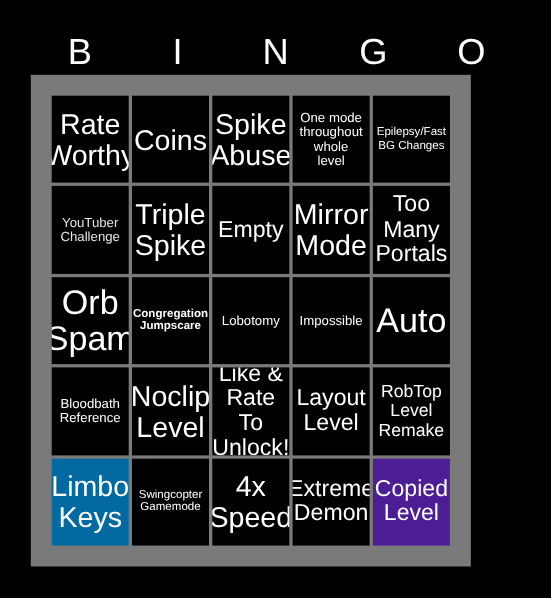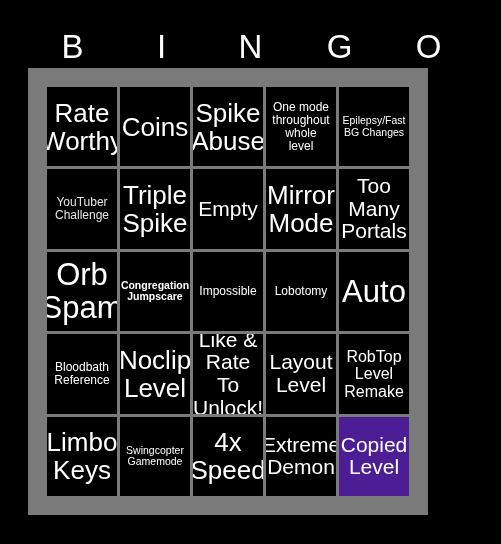--- a/index.html
+++ b/index.html
@@ -118,38 +118,38 @@
     <div class="bingo-cell size-lg" style="background: rgb(0, 0, 0); color: rgb(255, 255, 255);">Mirror
 Mode</div>
     <div class="bingo-cell size-md" style="background: rgb(0, 0, 0); color: rgb(255, 255, 255);">Too
 Many
 Portals</div>
 
     <div class="bingo-cell size-xl" style="background: rgb(0, 0, 0); color: rgb(255, 255, 255);">Orb
 Spam</div>
     <div class="bingo-cell size-xxs" style="background: rgb(0, 0, 0); color: rgb(255, 255, 255); font-weight: bold;">Congregation
 Jumpscare</div>
+    <div class="bingo-cell size-xs" style="background: rgb(0, 0, 0); color: rgb(255, 255, 255);">Lobotomy</div>
     <div class="bingo-cell size-xs" style="background: rgb(0, 0, 0); color: rgb(255, 255, 255);">Impossible</div>
-    <div class="bingo-cell size-xs" style="background: rgb(0, 0, 0); color: rgb(255, 255, 255);">Lobotomy</div>
     <div class="bingo-cell size-xl" style="background: rgb(0, 0, 0); color: rgb(255, 255, 255);">Auto</div>
 
     <div class="bingo-cell size-xs" style="background: rgb(0, 0, 0); color: rgb(255, 255, 255);">Bloodbath
 Reference</div>
     <div class="bingo-cell size-lg" style="background: rgb(0, 0, 0); color: rgb(255, 255, 255);">Noclip
 Level</div>
     <div class="bingo-cell size-md" style="background: rgb(0, 0, 0); color: rgb(255, 255, 255);">Like &amp;
 Rate To
 Unlock!</div>
     <div class="bingo-cell size-md" style="background: rgb(0, 0, 0); color: rgb(255, 255, 255);">Layout
 Level</div>
     <div class="bingo-cell size-sm" style="background: rgb(0, 0, 0); color: rgb(255, 255, 255);">RobTop
 Level
 Remake</div>
 
-    <div class="bingo-cell size-lg" style="background: #000000; color: rgb(255, 255, 255);">Limbo
+    <div class="bingo-cell size-lg" style="background: #0369a1; color: rgb(255, 255, 255);">Limbo
 Keys</div>
     <div class="bingo-cell size-xxs" style="background: rgb(0, 0, 0); color: rgb(255, 255, 255);">Swingcopter
 Gamemode</div>
     <div class="bingo-cell size-lg" style="background: rgb(0, 0, 0); color: rgb(255, 255, 255);">4x
 Speed</div>
     <div class="bingo-cell size-md" style="background: rgb(0, 0, 0); color: rgb(255, 255, 255);">Extreme
 Demon</div>
     <div class="bingo-cell size-md" style="background: #4c1d95; color: rgb(255, 255, 255);">Copied
 Level</div>
   </div>

